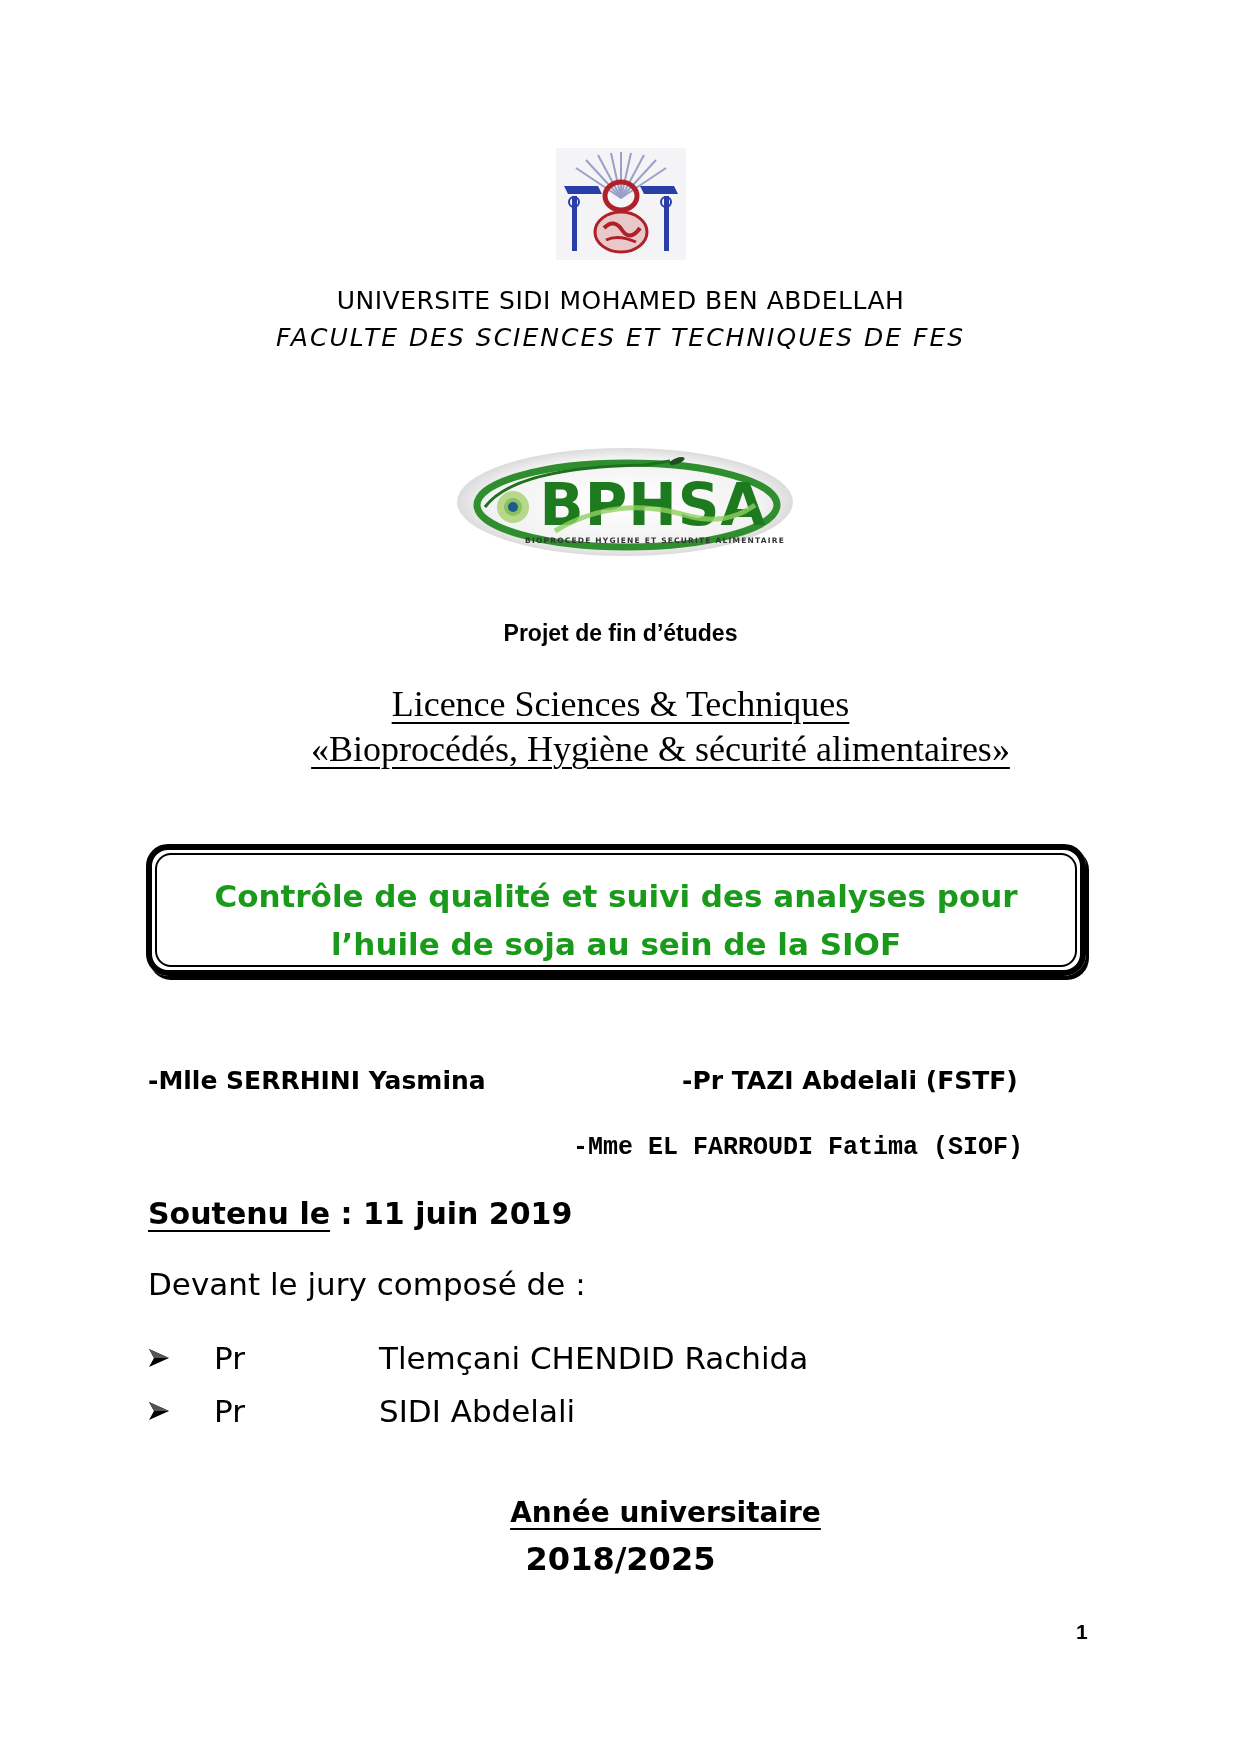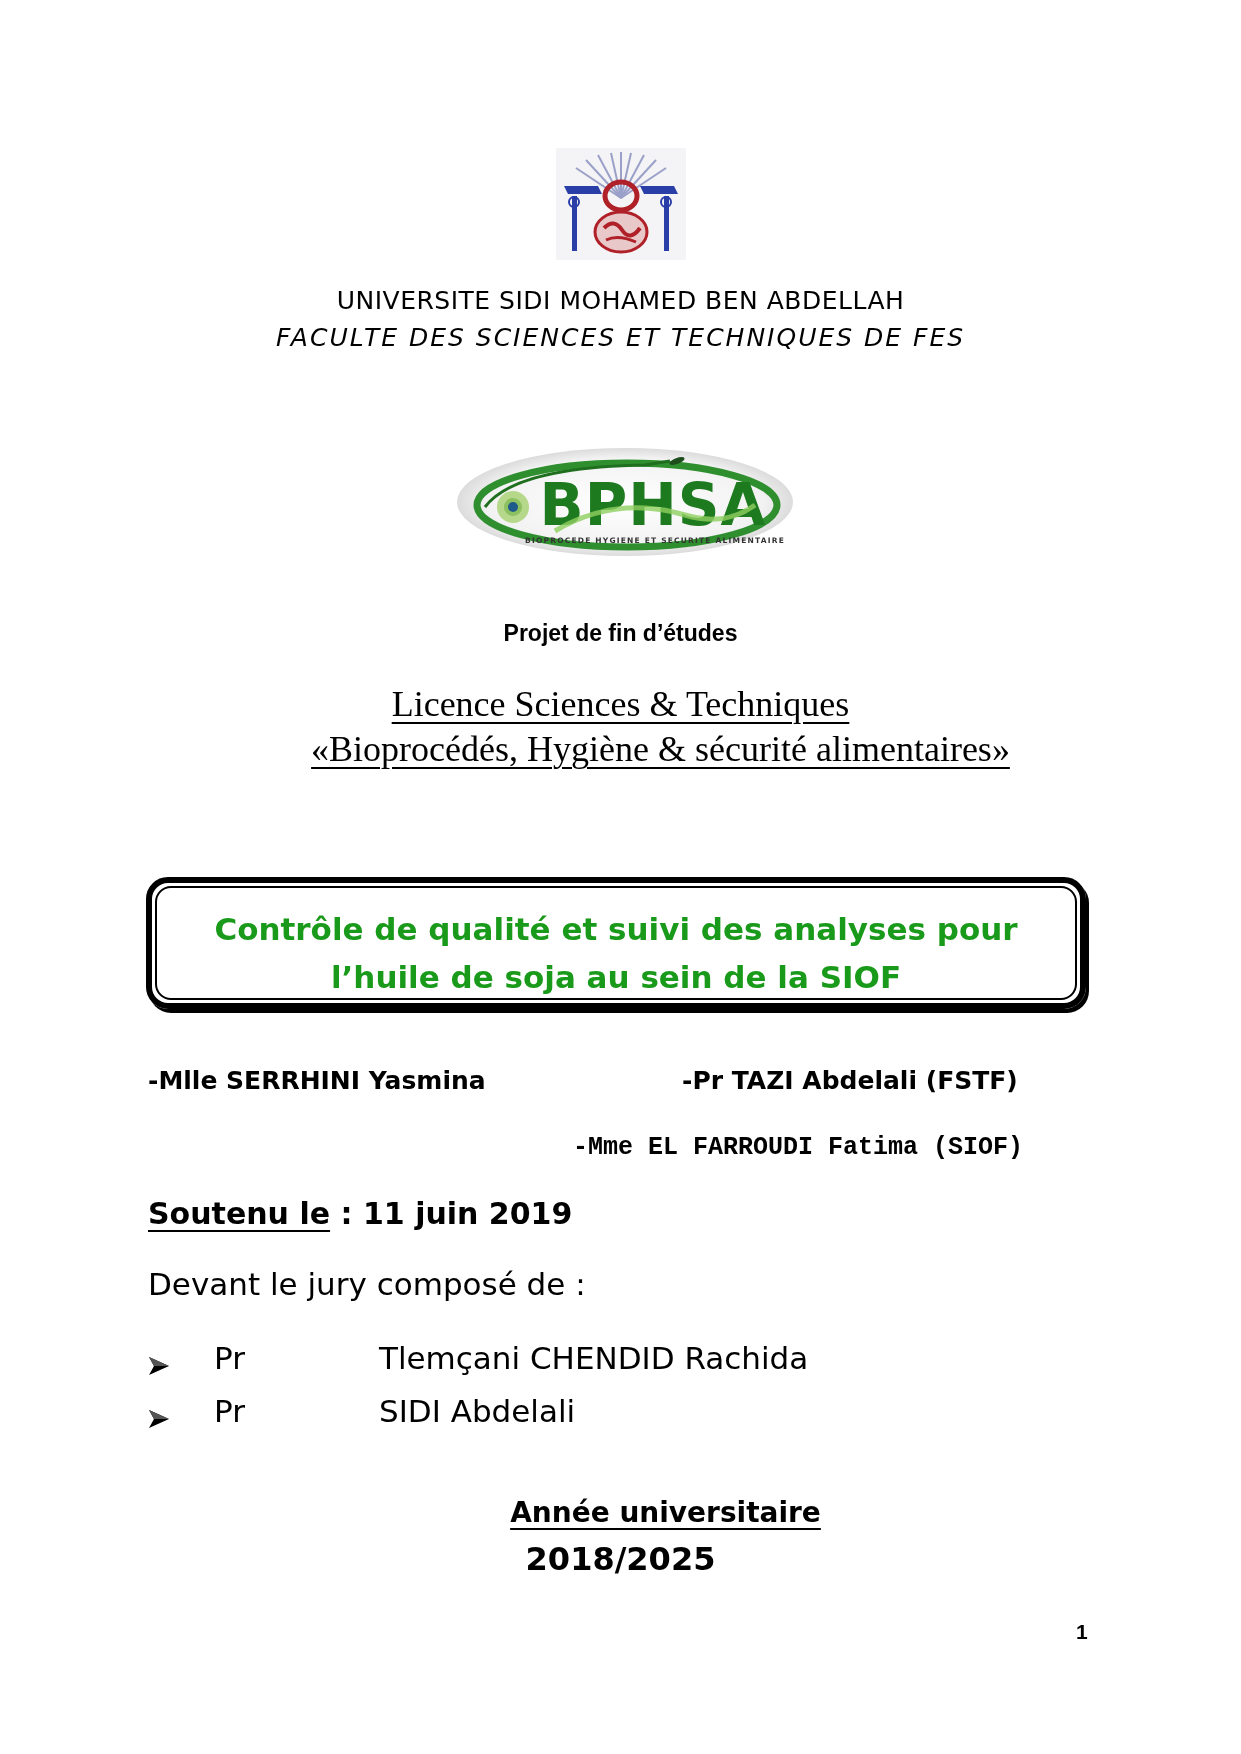--- a/index.html
+++ b/index.html
@@ -21,38 +21,38 @@
 
     #pfe { top: 620px; font-family: "Liberation Sans", sans-serif; font-weight: bold; font-size: 23px; }
     .licence { font-family: Liberation Serif, serif; font-size: 36px; }
     .licence span { text-decoration: underline; text-underline-offset: 6px; text-decoration-thickness: 2px; }
     #lic1 { top: 683px; }
     #lic2 { top: 728px; margin-left: 40px; }
 
     
     #title-box { left: 146px; top: 844px; width: 940px; height: 132px;
                  border: 6px solid #000; border-radius: 22px; box-sizing: border-box;
-                 box-shadow: 3px 4px 0 #000; margin-top: 33px; }
+                 box-shadow: 3px 4px 0 #000; }
     #title-inner { position: absolute; left: 3px; top: 3px; right: 3px; bottom: 3px;
                    border: 2px solid #000; border-radius: 16px; }
     #title-text { position: absolute; left: 0; right: 0; top: 22px; text-align: center;
                   color: #1a9a1a; font-family: "DejaVu Sans", sans-serif; font-weight: bold;
                   font-size: 31px; line-height: 48px; }
 
     .person { font-family: "DejaVu Sans", sans-serif; font-weight: bold; font-size: 25px; }
     #student { left: 148px; top: 1066px; }
     #sup1 { left: 682px; top: 1066px; }
     #sup2 { left: 573px; top: 1133px; font-family: Liberation Mono, monospace; }
 
     #defense { left: 148px; top: 1196px; font-family: "DejaVu Sans", sans-serif; font-weight: bold; font-size: 30px; }
     #defense .lbl { text-decoration: underline; text-underline-offset: 6px; text-decoration-thickness: 2px; }
 
     #jury-intro { left: 148px; top: 1266px; font-size: 31px; }
 
-    .jury-row { left: 148px; font-size: 31px; display: flex; align-items: flex-end; }
+    .jury-row { left: 148px; font-size: 31px; display: flex; align-items: center; }
     .jury-row .arrow { width: 66px; display: inline-flex; align-items: center; }
     .jury-row .title { width: 165px; }
     #jury0 { top: 1340px; }
     #jury1 { top: 1393px; }
 
     #annee-lbl { top: 1496px; font-weight: bold; font-size: 28px; padding-left: 45px; }
     #annee-lbl span { text-decoration: underline; text-underline-offset: 6px; text-decoration-thickness: 2px; }
     #annee-val { top: 1540px; font-weight: bold; font-size: 32px; }
 
     #page-num { left: 1076px; top: 1620px; font-family: "Liberation Sans", sans-serif; font-weight: bold; font-size: 21px; }

